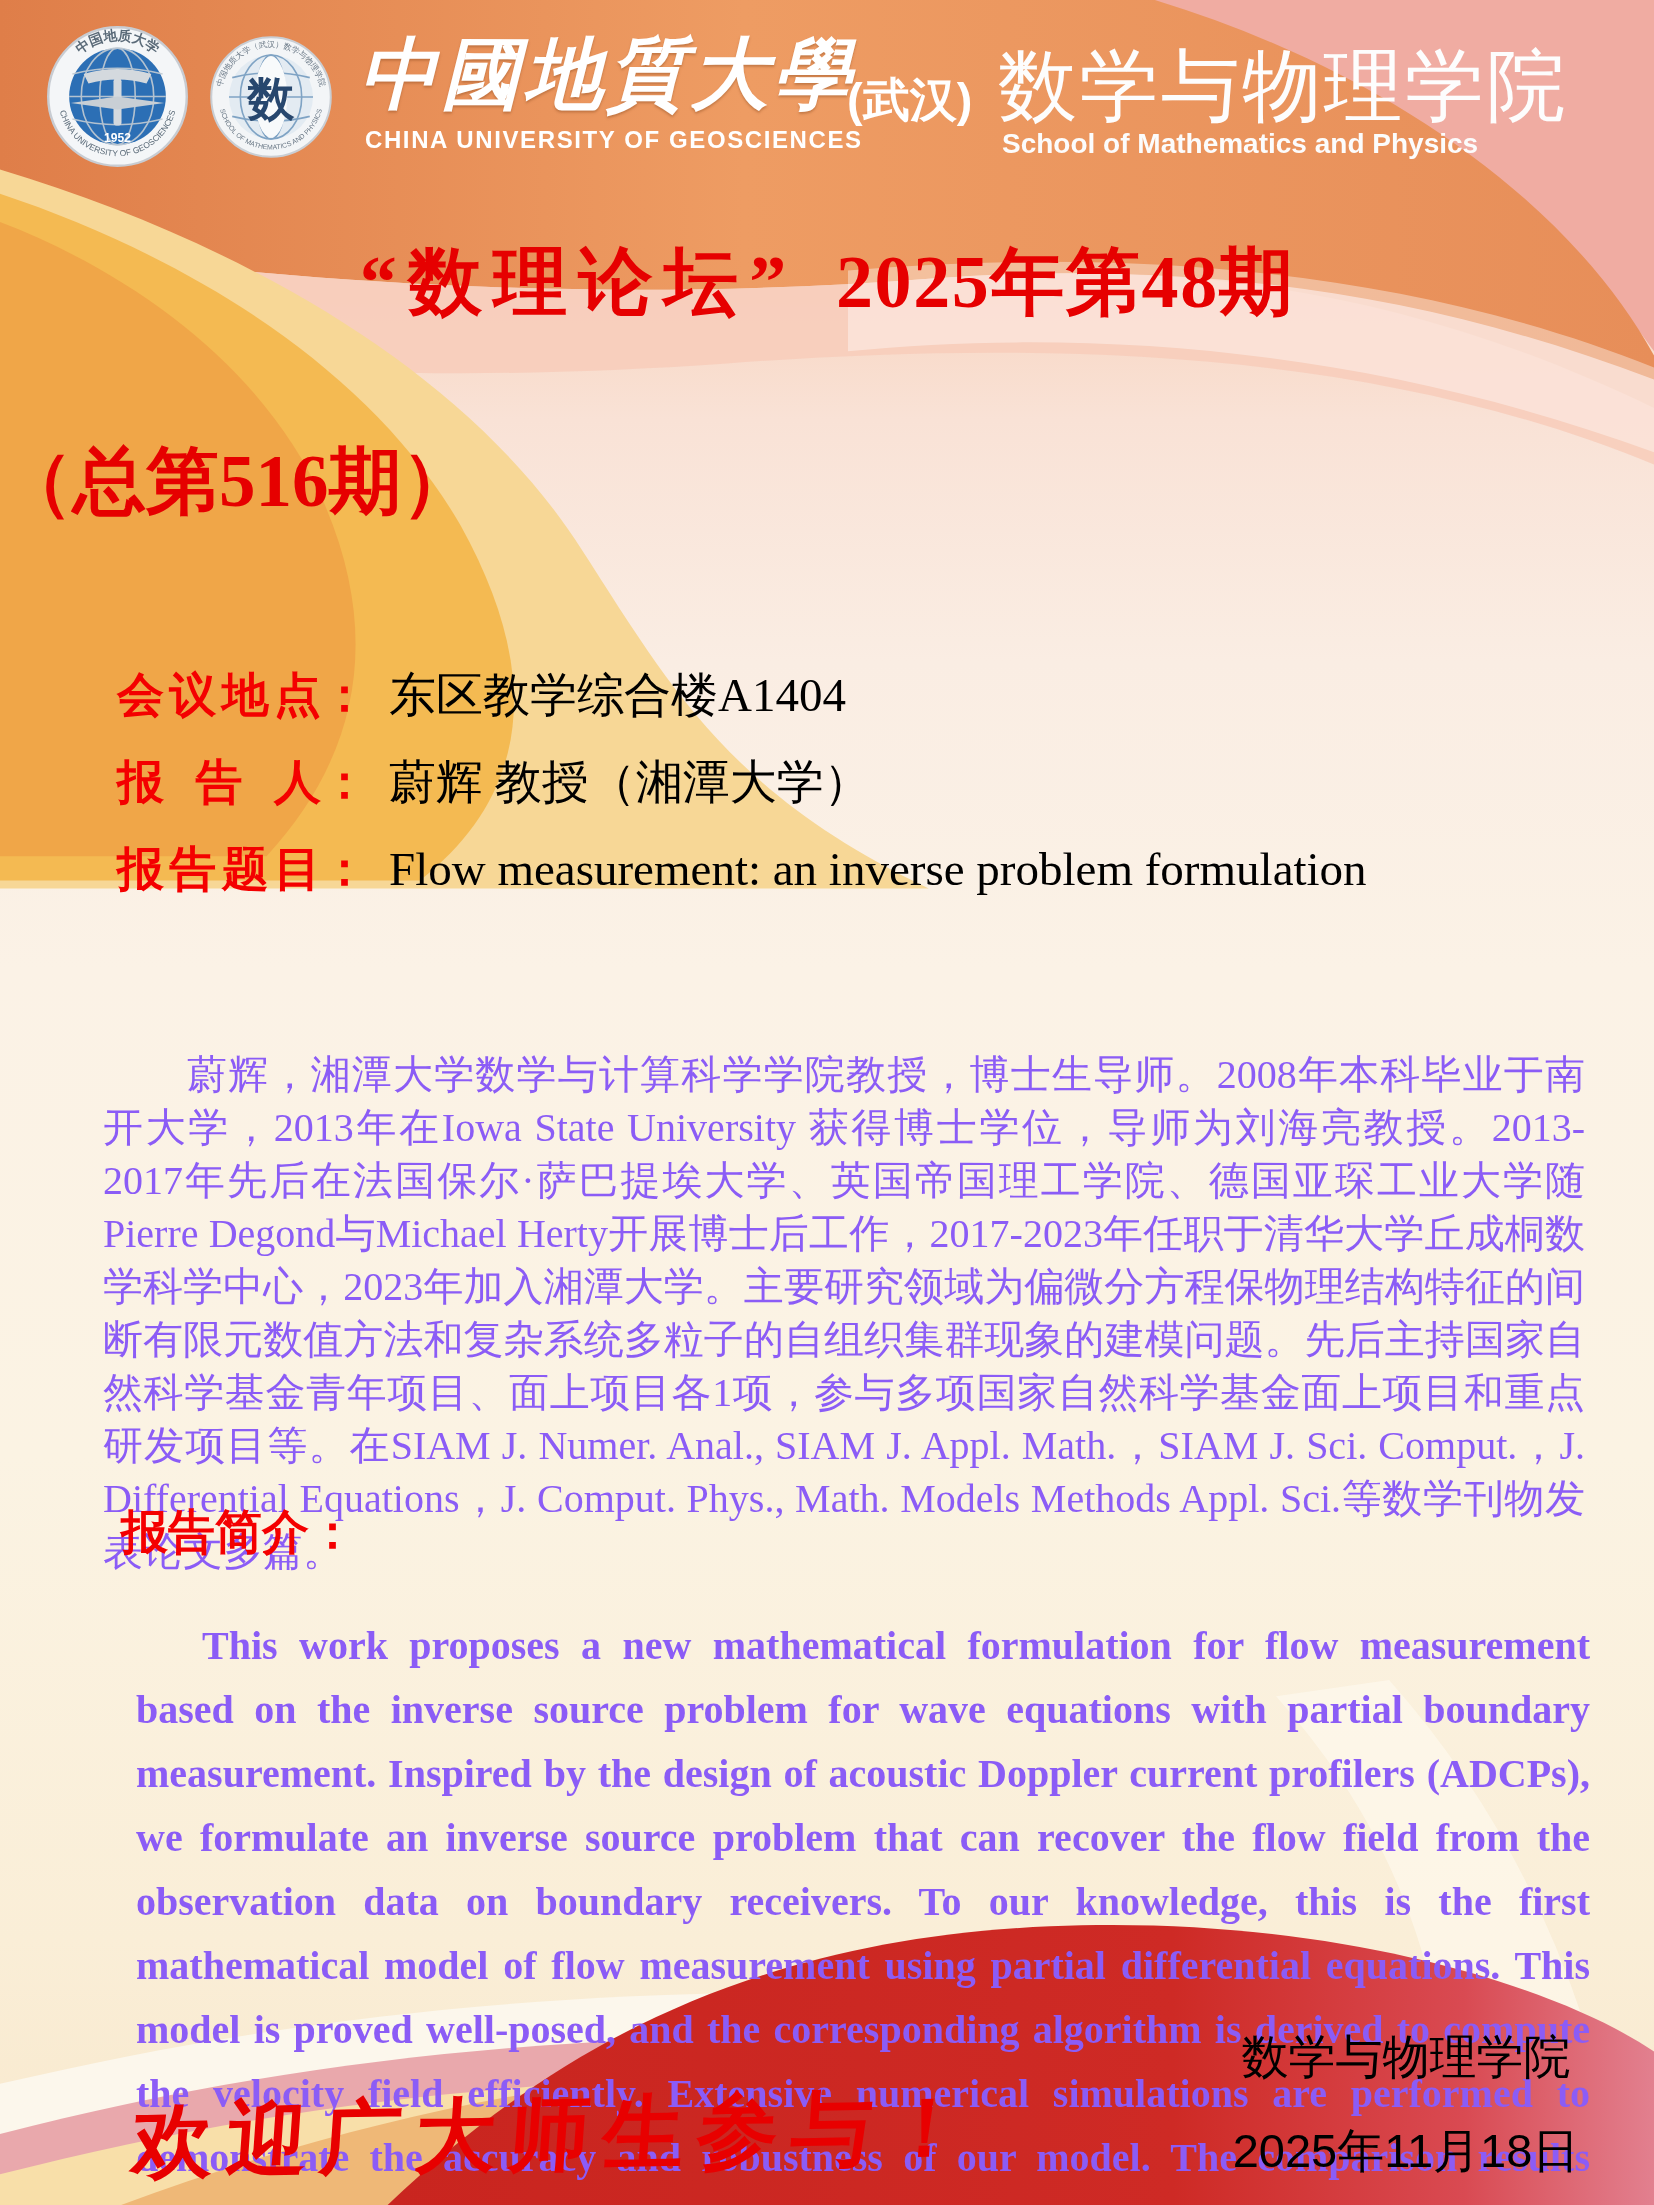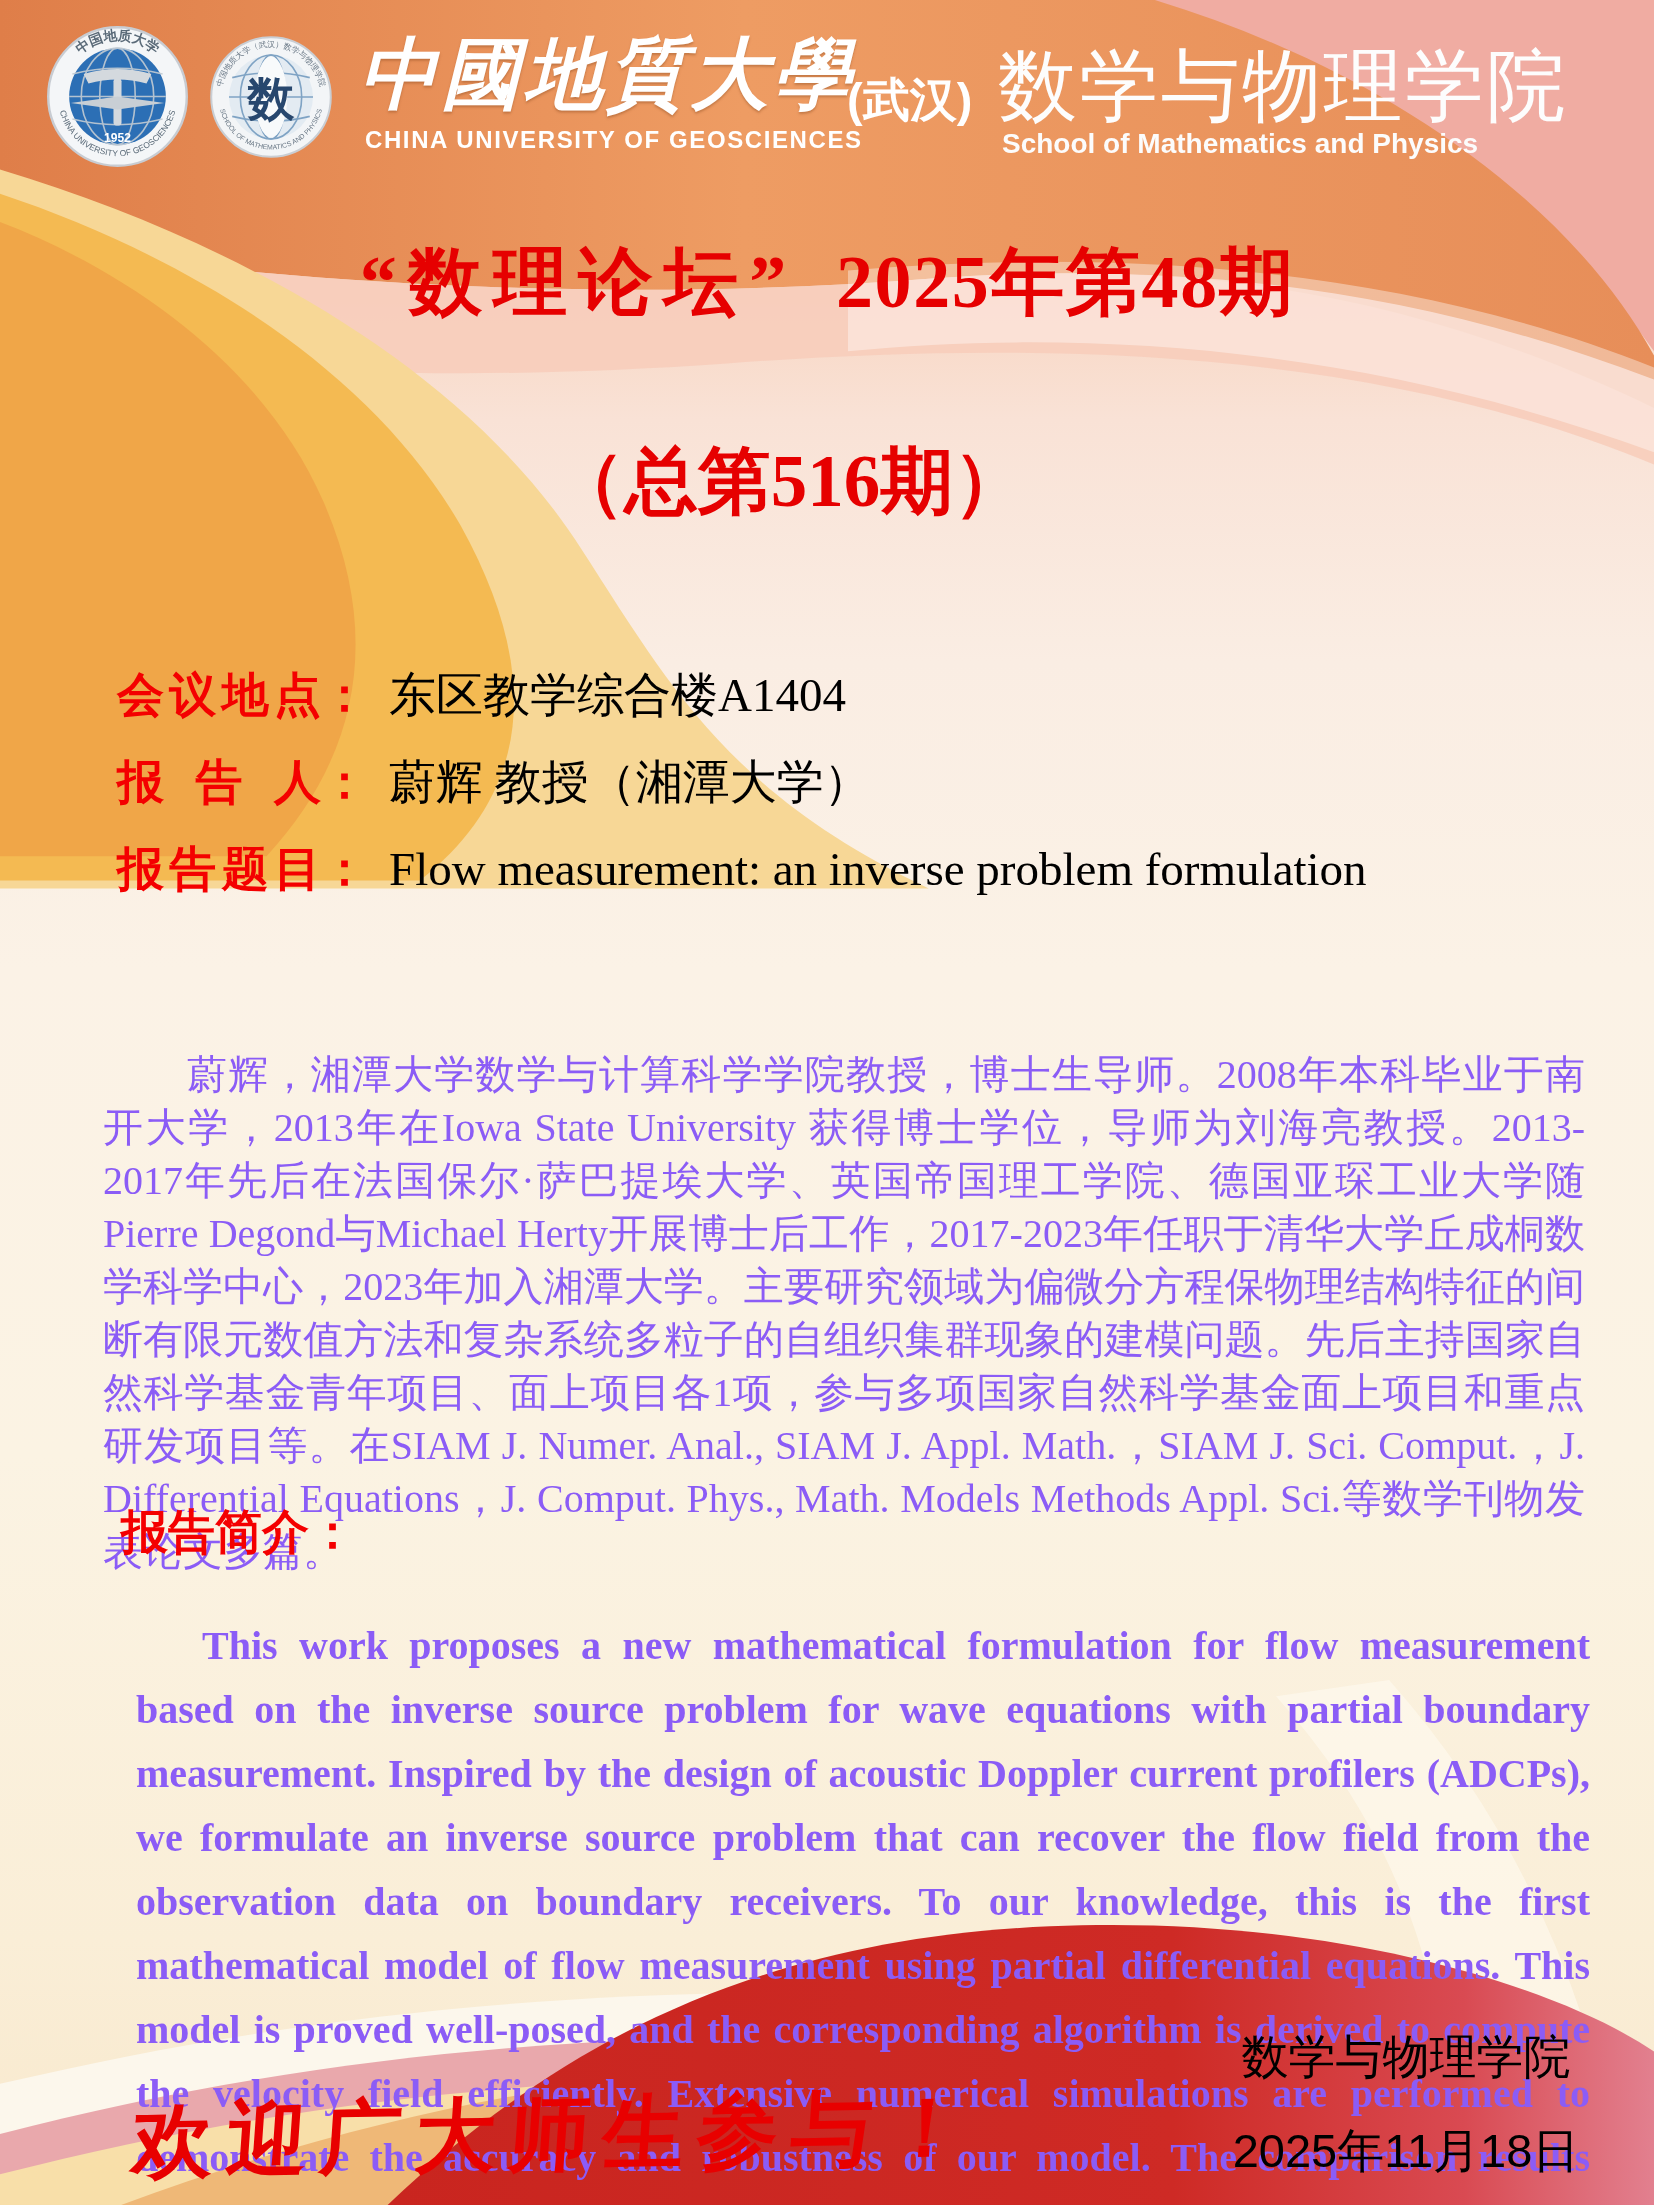--- a/index.html
+++ b/index.html
@@ -22,21 +22,21 @@
   .school-cn{position:absolute;left:998px;top:34px;font-family:"Liberation Sans","DejaVu Sans",sans-serif;
              font-weight:400;font-size:79px;color:#fdfdfd;letter-spacing:2.4px;white-space:nowrap;}
   .school-en{position:absolute;left:1002px;top:128px;font-family:"Liberation Sans",sans-serif;
              font-weight:700;font-size:28px;color:#fcfcfc;white-space:nowrap;}
 
   
   .title1{position:absolute;left:0;top:233px;width:1654px;text-align:center;
           font-weight:700;font-size:74px;color:#e60000;white-space:nowrap;}
   .title1 .series{letter-spacing:11.3px;}
   .title1 .issue{margin-left:20px;letter-spacing:1.6px;}
-  .title2{position:absolute;left:6px;top:433px;width:1566px;text-align:center;
+  .title2{position:absolute;left:0;top:433px;width:1566px;
           font-weight:700;font-size:73px;color:#e60000;white-space:nowrap;}
 
   
   .row{position:absolute;left:117px;white-space:nowrap;font-size:47px;color:#000;}
   .row .dl{display:inline-block;width:204px;text-align:justify;text-align-last:justify;
            font-family:"Liberation Sans",sans-serif;font-weight:700;color:#f40000;vertical-align:bottom;}
   .row .dc{font-family:"Liberation Sans",sans-serif;font-weight:700;color:#f40000;margin-right:21px;}
   .row .dv{font-family:"Liberation Serif","DejaVu Serif",serif;}
   #row-time{top:570px;}
   #row-place{top:664px;}

